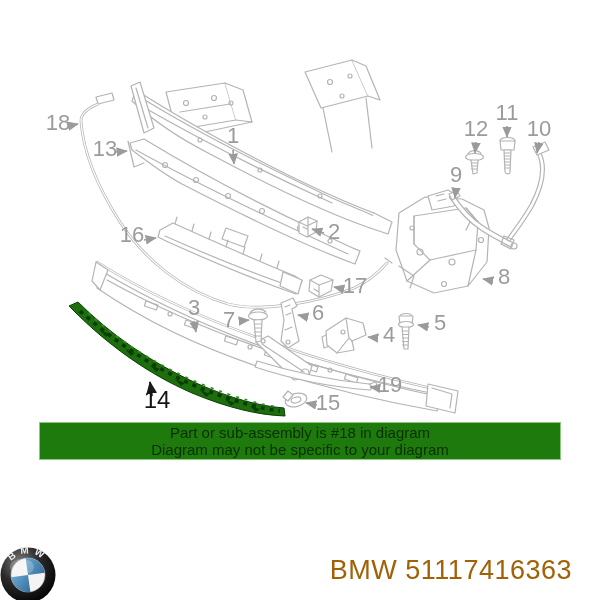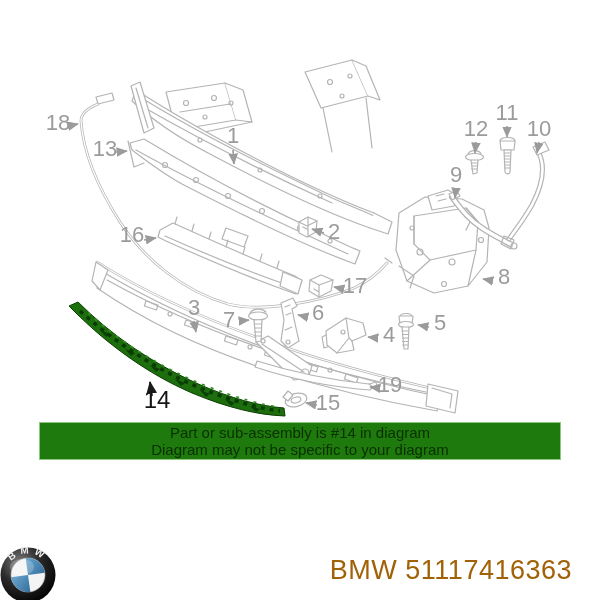--- a/index.html
+++ b/index.html
@@ -241,21 +241,21 @@
     <text class="co" x="105" y="156" text-anchor="middle">13</text>
     <text class="co-hl" x="157" y="408" text-anchor="middle">14</text>
     <text class="co" x="328" y="410" text-anchor="middle">15</text>
     <text class="co" x="132" y="242" text-anchor="middle">16</text>
     <text class="co" x="355" y="293" text-anchor="middle">17</text>
     <text class="co" x="58" y="130" text-anchor="middle">18</text>
     <text class="co" x="390" y="392" text-anchor="middle">19</text>
   </svg>
 
   <div class="banner">
-    <span>Part or sub-assembly is #14 in diagram</span>
+    <span>Part or sub-assembly is #18 in diagram</span>
     <span>Diagram may not be specific to your diagram</span>
   </div>
 
   <div class="logo-wrap">
     <svg width="58" height="58" viewBox="0 0 58 58">
       <defs>
         <radialGradient id="gRing" cx="35%" cy="28%" r="80%">
           <stop offset="0%" stop-color="#7d7d7d"></stop>
           <stop offset="45%" stop-color="#2b2b2b"></stop>
           <stop offset="100%" stop-color="#000000"></stop>

